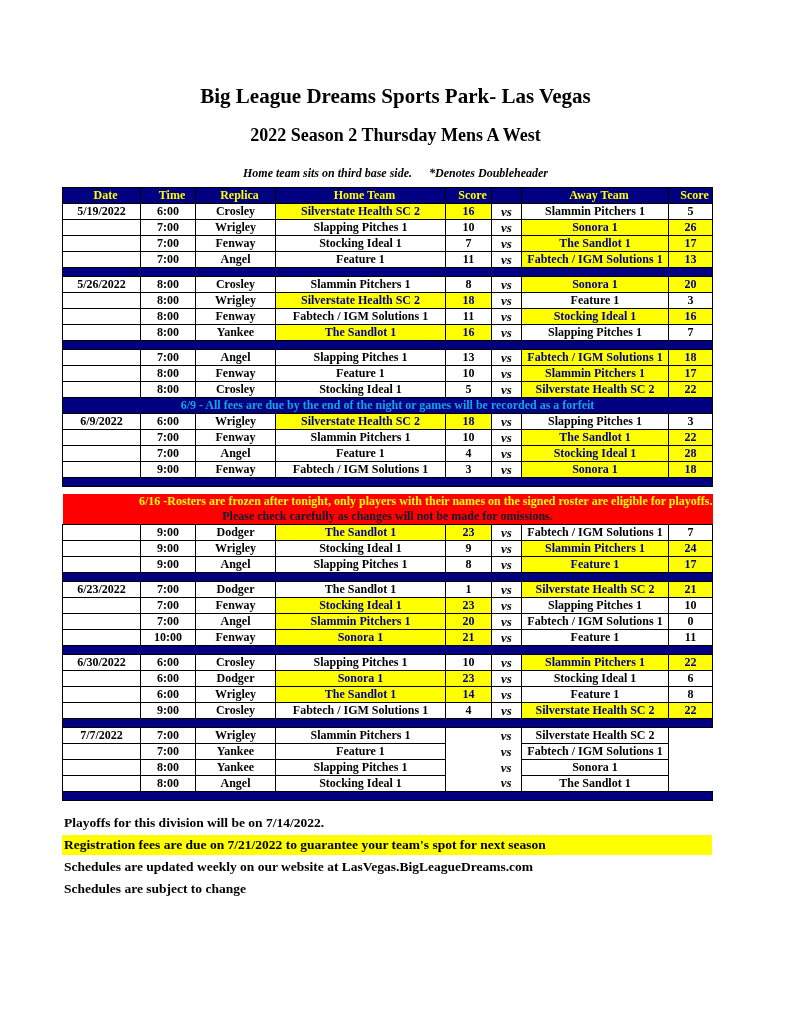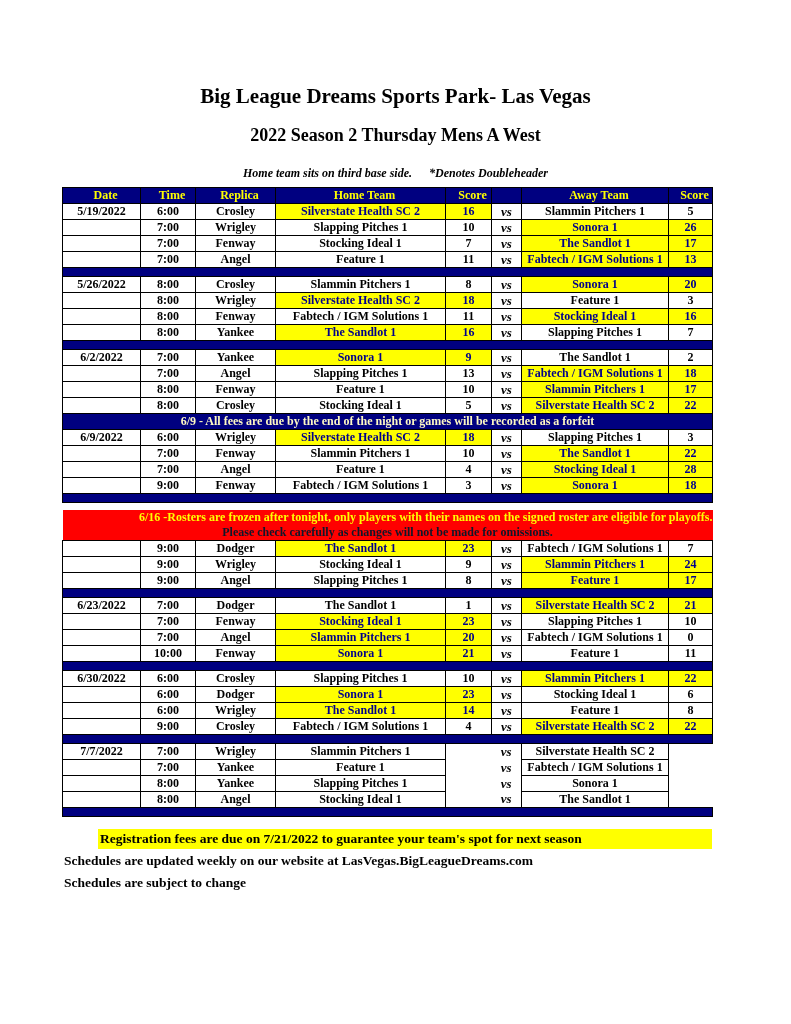--- a/index.html
+++ b/index.html
@@ -34,33 +34,33 @@
     border: 1px solid #000;
     padding: 0; height: 15px; line-height: 15px;
     font-size: 12px; font-weight: 700; text-align: center;
     white-space: nowrap; overflow: hidden;
   }
   th { background: var(--navy); color: var(--yellow); font-size: 12px; padding-left: 8px; }
   td.win { background: var(--yellow); color: var(--winText); }
   td.vs { font-size: 13px; font-style: italic; }
   td.sep { background: var(--navy); height: 9px; border: 1px solid #000; }
   td.gap { border: none; background: #fff; height: 7px; }
-  td.banner-fees { background: var(--navy); color: #fef9c3; font-size: 12px; }
+  td.banner-fees { background: var(--navy); color: #0ea5e9; font-size: 12px; }
   td.banner-roster { background: var(--red); border: none; height: auto; }
   .roster-l1 { color: var(--yellow); font-size: 12px; font-weight: 700; line-height: 15px; text-align: right; }
   .roster-l2 { color: #0f172a; font-size: 12px; font-weight: 700; line-height: 15px; text-align: center; }
   td.noborder { border: none; }
 
   .footer { width: 650px; margin: 12px 0 0 62px; }
   .f-line {
     font-size: 13.5px; font-weight: 700;
     line-height: 20px; margin-bottom: 2px;
     padding-left: 2px;
   }
-  .f-line.highlight { background: var(--yellow); margin-left: 36px; }
+  .f-line.highlight { background: var(--yellow); }
 </style>
 </head>
 <body>
 
 <div class="doc">
 
   <h1 class="title">Big League Dreams Sports Park- Las Vegas</h1>
   <h2 class="subtitle">2022 Season 2 Thursday Mens A West</h2>
   <div class="note">
     <span>Home team sits on third base side.</span>
@@ -171,30 +171,20 @@
           <td class="win">The Sandlot 1</td>
           <td class="win">16</td>
           <td class="vs">vs</td>
           <td>Slapping Pitches 1</td>
           <td>7</td>
         </tr>
         <tr>
           <td class="sep" colspan="8"></td>
         </tr>
         <tr>
-          <td>6/2/2022</td>
-          <td>7:00</td>
-          <td>Yankee</td>
-          <td class="win">Sonora 1</td>
-          <td class="win">9</td>
-          <td class="vs">vs</td>
-          <td>The Sandlot 1</td>
-          <td>2</td>
-        </tr>
-        <tr>
           <td></td>
           <td>7:00</td>
           <td>Angel</td>
           <td>Slapping Pitches 1</td>
           <td>13</td>
           <td class="vs">vs</td>
           <td class="win">Fabtech / IGM Solutions 1</td>
           <td class="win">18</td>
         </tr>
         <tr>
@@ -431,18 +421,19 @@
           <td>The Sandlot 1</td>
           <td class="noborder"></td>
         </tr>
         <tr>
           <td class="sep" colspan="8"></td>
         </tr>
       </tbody>
   </table>
 
   <div class="footer">
+    <div class="f-line">Playoffs for this division will be on 7/14/2022.</div>
     <div class="f-line highlight">Registration fees are due on 7/21/2022 to guarantee your team's spot for next season</div>
     <div class="f-line">Schedules are updated weekly on our website at LasVegas.BigLeagueDreams.com</div>
     <div class="f-line">Schedules are subject to change</div>
   </div>
 
 </div>
 
 </body></html>

